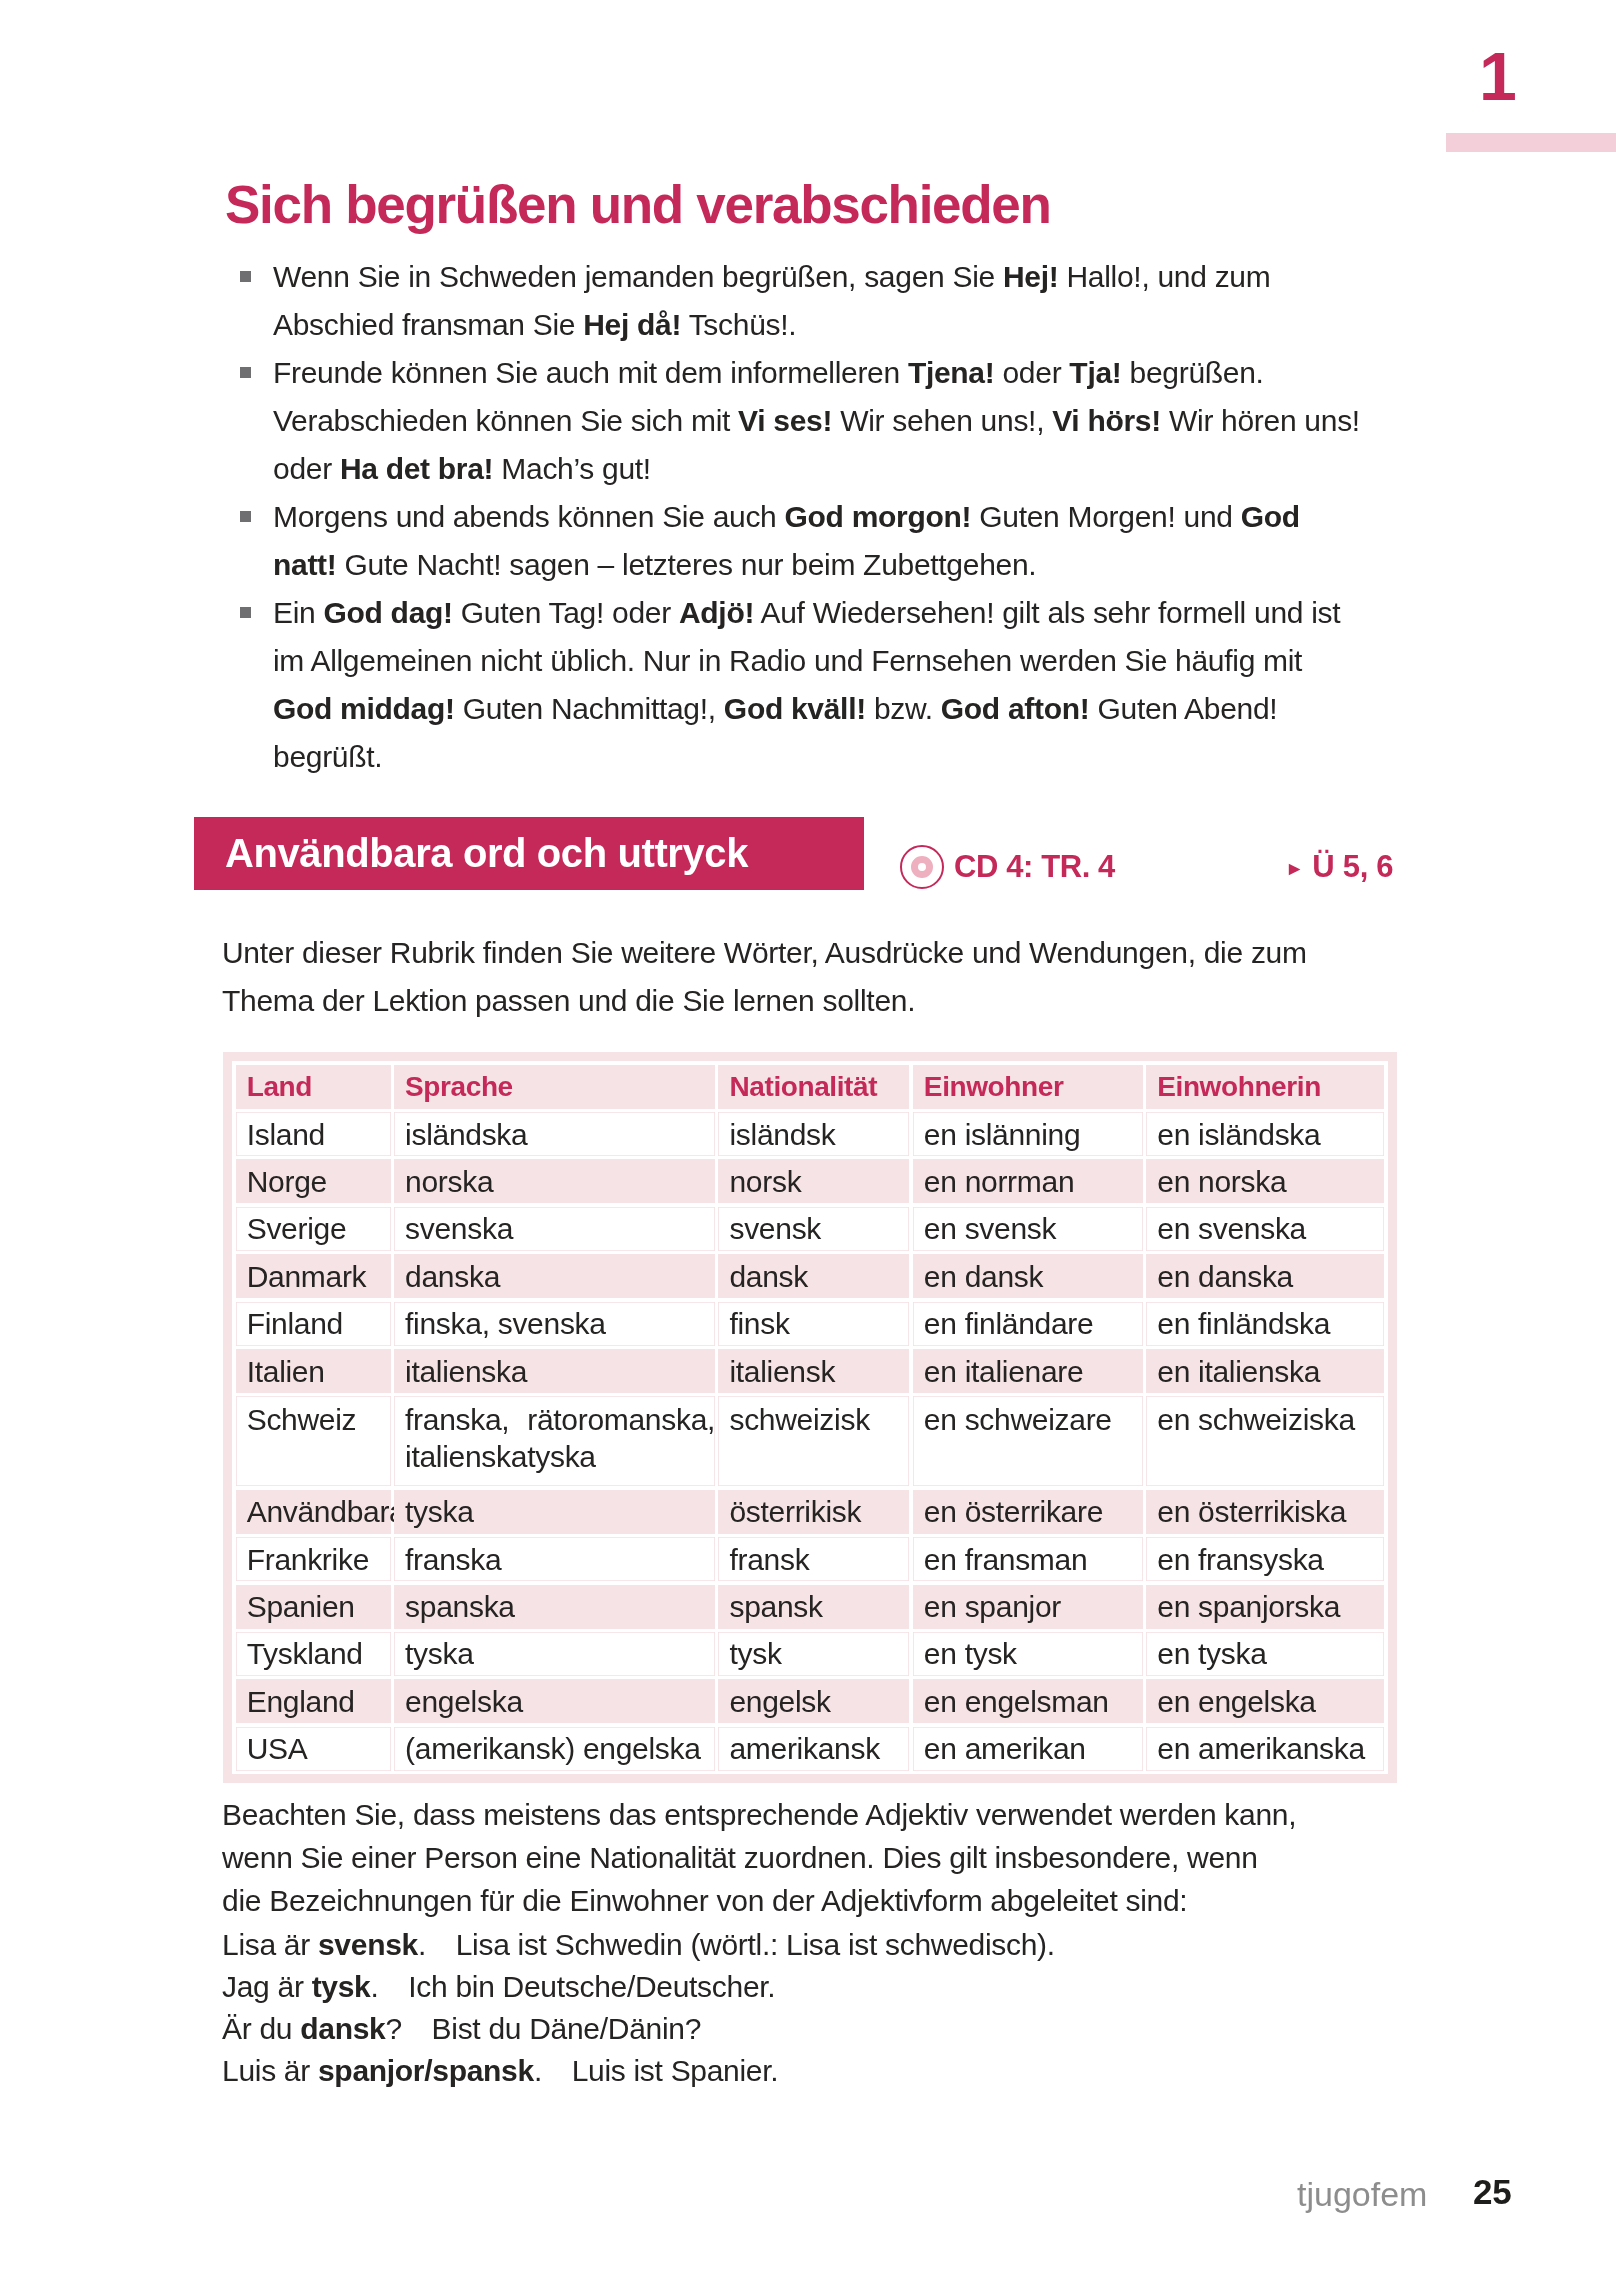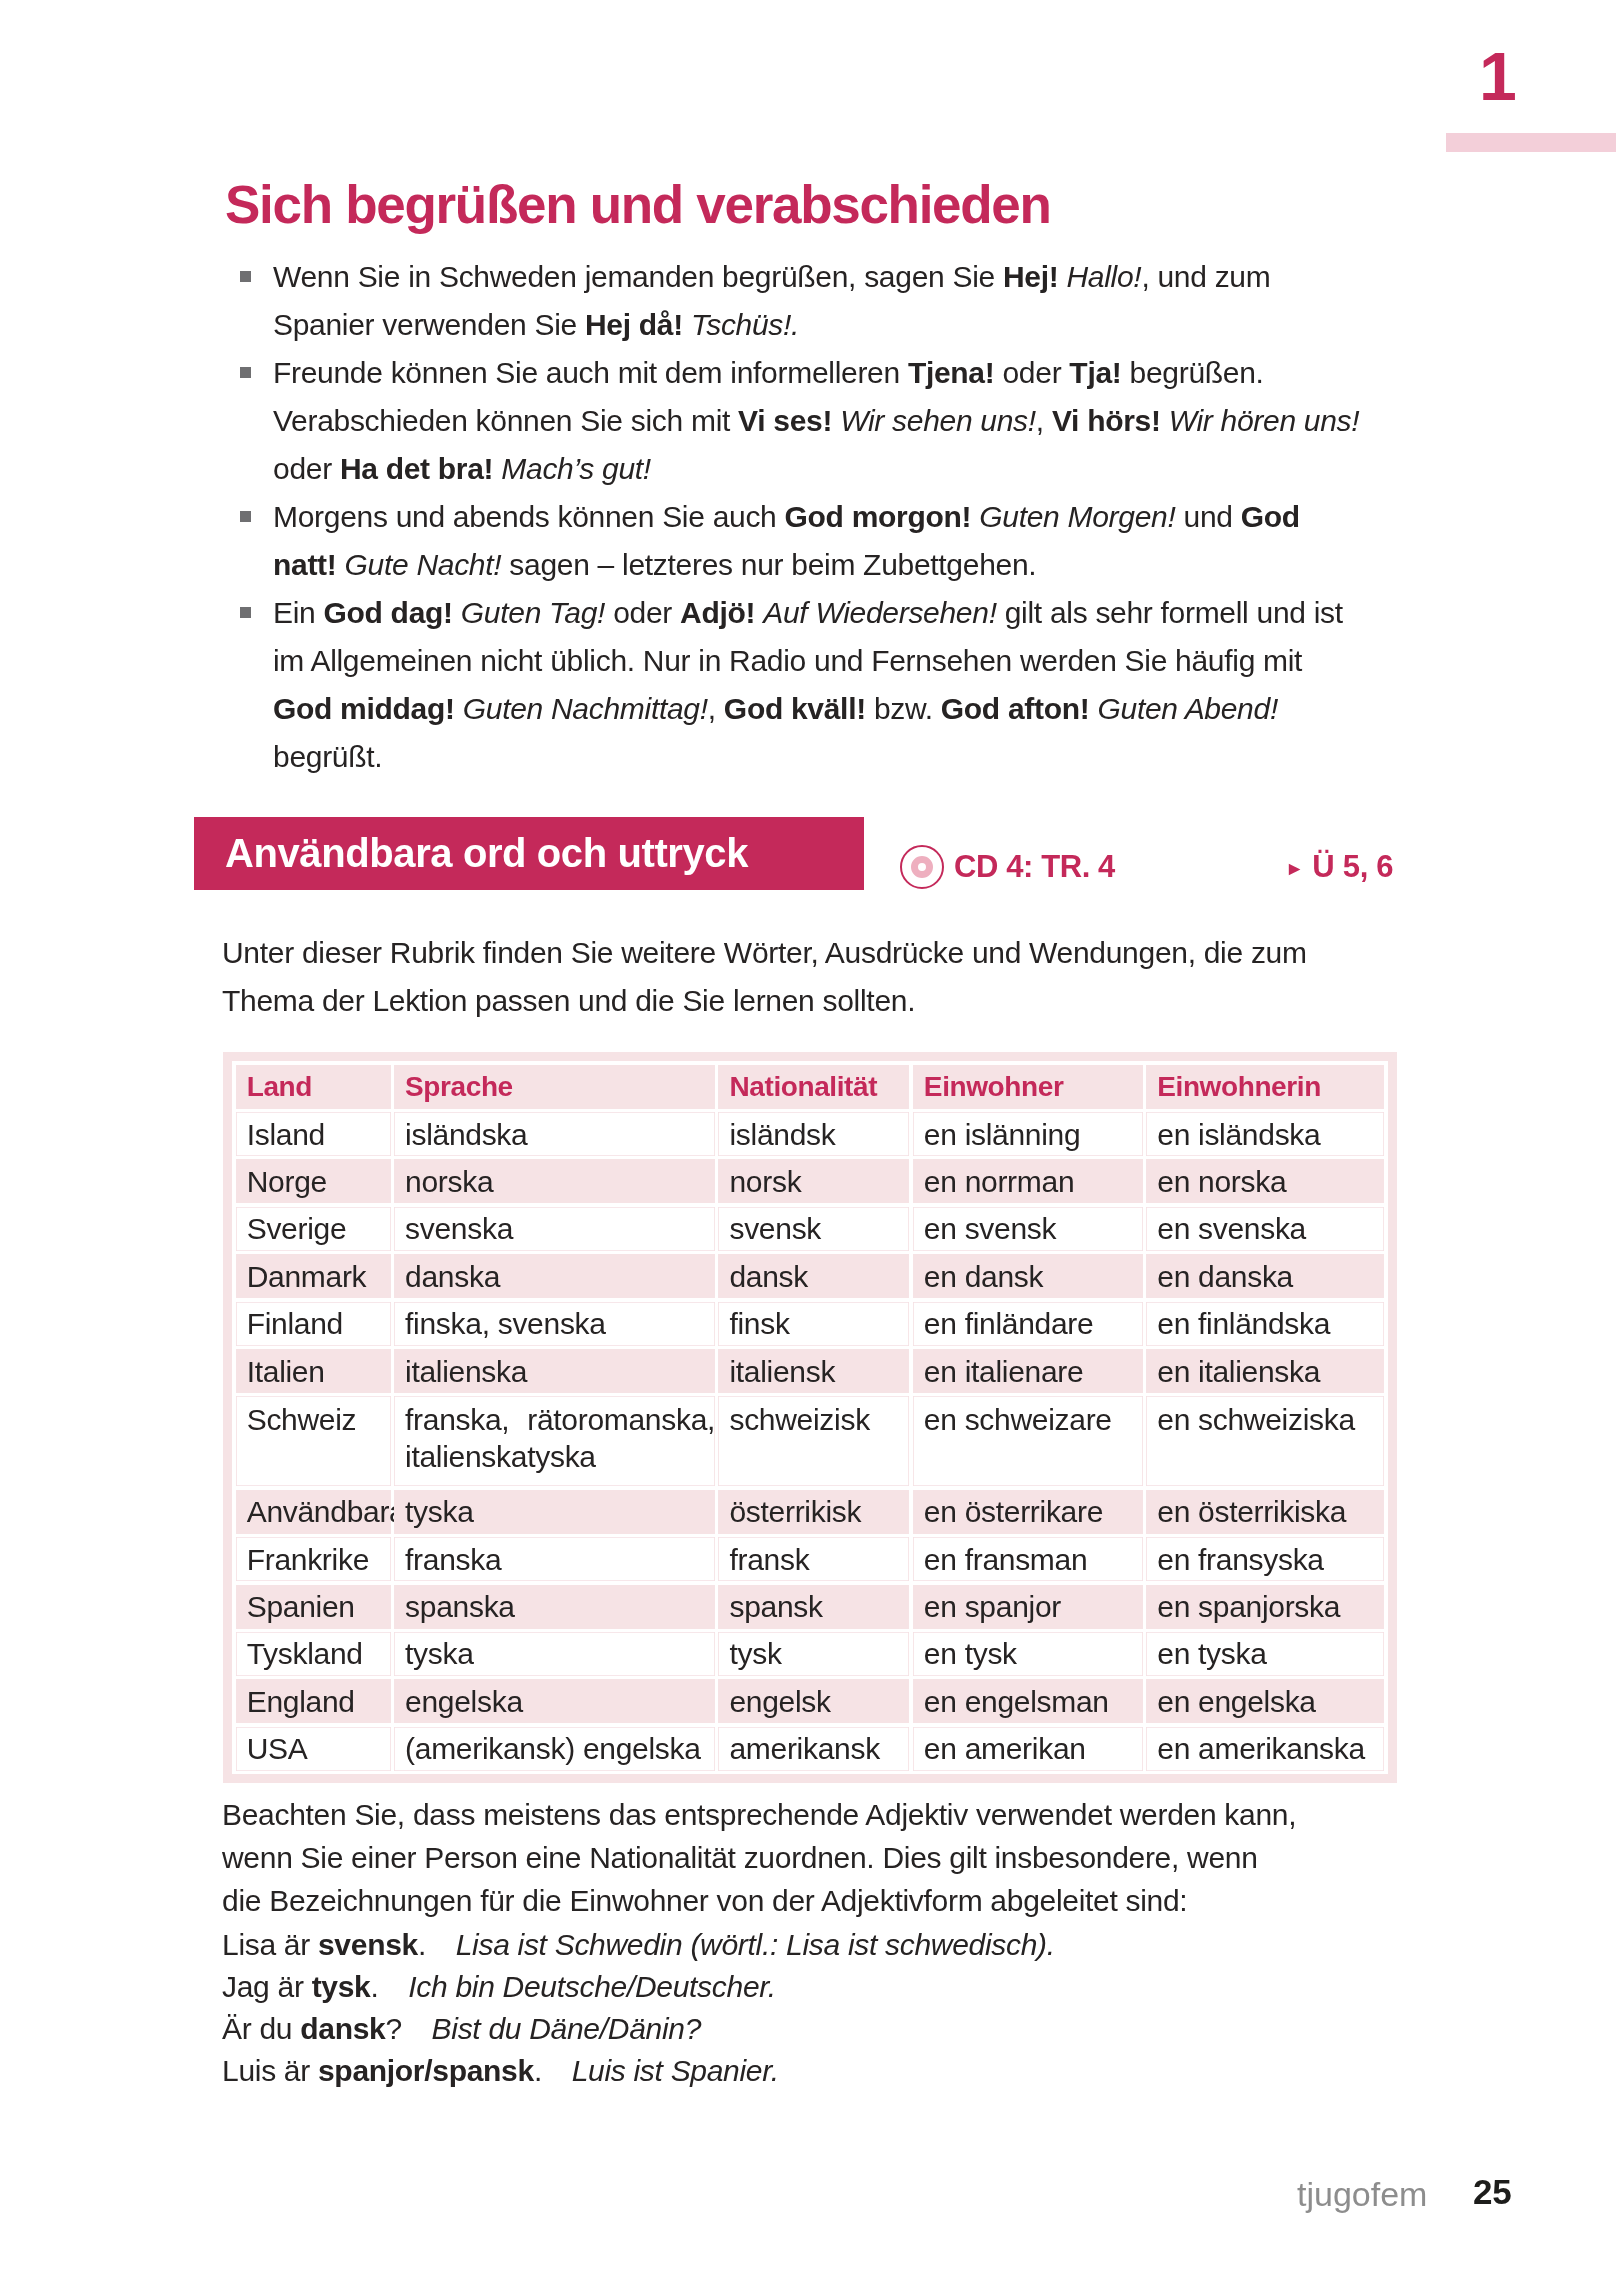--- a/index.html
+++ b/index.html
@@ -47,34 +47,34 @@
 
   
   #note-text{left:222px;top:1793px;width:1216px;font-size:30px;line-height:43px;white-space:pre-line;}
   #example-list{left:222px;top:1924px;width:1216px;font-size:30px;line-height:42px;}
 
   
   #footer-word{left:1297px;top:2175px;font-size:34px;color:#8d8d8d;letter-spacing:0;}
   #footer-page{left:1473px;top:2172px;font-size:35px;font-weight:600;color:#1d1d1b;}
 
   .b{font-weight:700;}
-  .i{font-style:italic;}
+  .i{}
 </style>
 </head>
 <body>
 
 <div class="abs" id="chapter-number">1</div>
 <div class="abs" id="top-bar"></div>
 
 <div class="abs" id="greeting-title">Sich begrüßen und verabschieden</div>
 
 <div class="abs" id="bullet-list">
     <div class="bullet">
       <span class="bullet-marker"></span>
-      <div class="bullet-text"><span>Wenn Sie in Schweden jemanden begrüßen, sagen Sie </span><span class="b">Hej!</span><span> </span><span class="i">Hallo!</span><span>, und zum</span><br><span>Spanier verwenden Sie </span><span class="b">Hej då!</span><span> </span><span class="i">Tschüs!.</span></div>
+      <div class="bullet-text"><span>Wenn Sie in Schweden jemanden begrüßen, sagen Sie </span><span class="b">Hej!</span><span> </span><span class="i">Hallo!</span><span>, und zum</span><br><span>Abschied fransman Sie </span><span class="b">Hej då!</span><span> </span><span class="i">Tschüs!.</span></div>
     </div>
     <div class="bullet">
       <span class="bullet-marker"></span>
       <div class="bullet-text"><span>Freunde können Sie auch mit dem informelleren </span><span class="b">Tjena!</span><span> oder </span><span class="b">Tja!</span><span> begrüßen.</span><br><span>Verabschieden können Sie sich mit </span><span class="b">Vi ses!</span><span> </span><span class="i">Wir sehen uns!</span><span>, </span><span class="b">Vi hörs!</span><span> </span><span class="i">Wir hören uns!</span><span></span><br><span>oder </span><span class="b">Ha det bra!</span><span> </span><span class="i">Mach’s gut!</span></div>
     </div>
     <div class="bullet">
       <span class="bullet-marker"></span>
       <div class="bullet-text"><span>Morgens und abends können Sie auch </span><span class="b">God morgon!</span><span> </span><span class="i">Guten Morgen!</span><span> und </span><span class="b">God</span><br><span class="b">natt!</span><span> </span><span class="i">Gute Nacht!</span><span> sagen – letzteres nur beim Zubettgehen.</span></div>
     </div>
     <div class="bullet">

